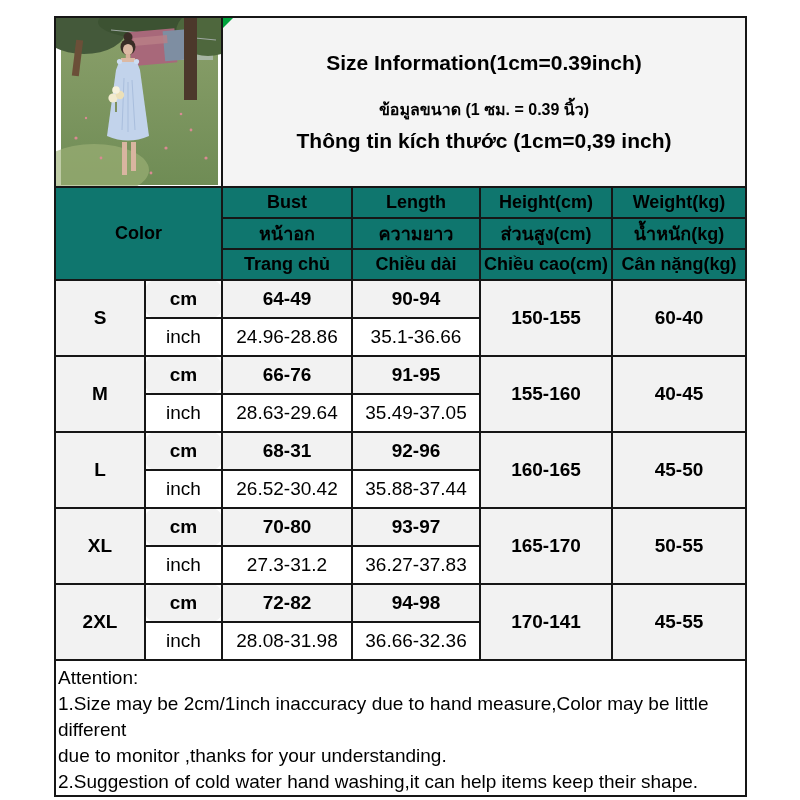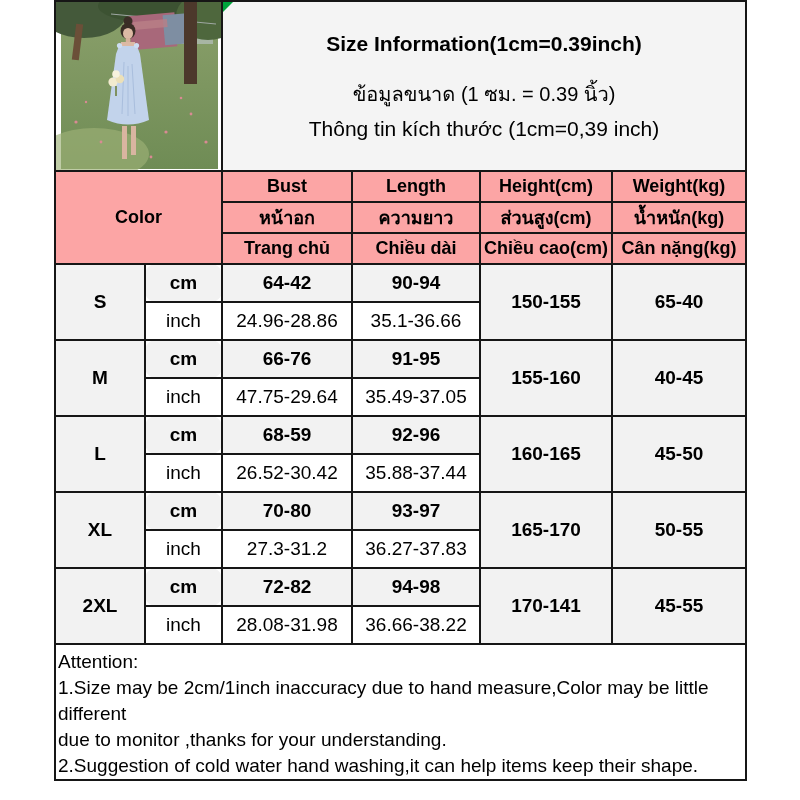--- a/index.html
+++ b/index.html
@@ -2,40 +2,40 @@
 <html><head>
 <meta charset="utf-8">
 <style>
   html,body{margin:0;padding:0;}
   body{
     width:800px;height:800px;background:#ffffff;
     font-family:"Liberation Sans","DejaVu Sans",sans-serif;color:#000;
   }
   .canvas{position:relative;width:800px;height:800px;overflow:hidden;background:#fff;}
   table.grid{
-    position:absolute;left:54px;top:0;width:691px;height:572px;
+    position:absolute;left:54px;top:16px;width:691px;height:572px;
     border-collapse:collapse;table-layout:fixed;
   }
   td{
     border:2px solid #161616;text-align:center;vertical-align:middle;
     padding:0;overflow:hidden;
   }
   
   .photo-cell{background:#ffffff;}
   .photo-cell svg{display:block;width:100%;height:168px;}
   .info-cell{background:#f4f4f4;position:relative;}
   .info-line1{font-size:21px;font-weight:bold;}
-  .info-line2{font-size:20px;font-weight:normal;margin-top:22px;}
-  .info-line3{font-size:21px;font-weight:normal;margin-top:7px;}
+  .info-line2{font-size:16px;font-weight:bold;margin-top:22px;}
+  .info-line3{font-size:21px;font-weight:bold;margin-top:7px;}
   .corner-tri{
     position:absolute;top:0;left:0;width:0;height:0;
     border-top:10px solid #00a33c;border-right:10px solid transparent;
   }
   
-  .hrow td{background:#fca5a5;font-weight:bold;font-size:18px;}
+  .hrow td{background:#0f766e;font-weight:bold;font-size:18px;}
   .size-head{font-size:38px;font-weight:bold;background:#d8d8d8;}
   
   .size-cell{background:#d8d8d8;font-weight:bold;font-size:20px;}
   .cm-row td{background:#f2f2f2;font-weight:bold;font-size:19px;}
   .inch-row td{background:#ffffff;font-weight:normal;font-size:19px;}
   .unit{font-weight:bold;border-radius:11px;}
   td.merge{background:#f2f2f2;font-weight:bold;font-size:19px;text-align:center;}
   
   .attention{
     vertical-align:top;text-align:left;background:#ffffff;
@@ -148,49 +148,49 @@
     <tr class="hrow" style="height:31px">
       <td>Trang chủ</td>
       <td>Chiều dài</td>
       <td>Chiều cao(cm)</td>
       <td>Cân nặng(kg)</td>
     </tr>
 
     <tr class="cm-row" style="height:38px">
       <td rowspan="2" class="size-cell">S</td>
       <td class="unit">cm</td>
-      <td>64-42</td>
+      <td>64-49</td>
       <td>90-94</td>
       <td rowspan="2" class="merge">150-155</td>
-      <td rowspan="2" class="merge">65-40</td>
+      <td rowspan="2" class="merge">60-40</td>
     </tr>
     <tr class="inch-row" style="height:38px">
       <td class="unit">inch</td>
       <td>24.96-28.86</td>
       <td>35.1-36.66</td>
     </tr>
 
     <tr class="cm-row" style="height:38px">
       <td rowspan="2" class="size-cell">M</td>
       <td class="unit">cm</td>
       <td>66-76</td>
       <td>91-95</td>
       <td rowspan="2" class="merge">155-160</td>
       <td rowspan="2" class="merge">40-45</td>
     </tr>
     <tr class="inch-row" style="height:38px">
       <td class="unit">inch</td>
-      <td>47.75-29.64</td>
+      <td>28.63-29.64</td>
       <td>35.49-37.05</td>
     </tr>
 
     <tr class="cm-row" style="height:38px">
       <td rowspan="2" class="size-cell">L</td>
       <td class="unit">cm</td>
-      <td>68-59</td>
+      <td>68-31</td>
       <td>92-96</td>
       <td rowspan="2" class="merge">160-165</td>
       <td rowspan="2" class="merge">45-50</td>
     </tr>
     <tr class="inch-row" style="height:38px">
       <td class="unit">inch</td>
       <td>26.52-30.42</td>
       <td>35.88-37.44</td>
     </tr>
 
@@ -212,21 +212,21 @@
       <td rowspan="2" class="size-cell">2XL</td>
       <td class="unit">cm</td>
       <td>72-82</td>
       <td>94-98</td>
       <td rowspan="2" class="merge">170-141</td>
       <td rowspan="2" class="merge">45-55</td>
     </tr>
     <tr class="inch-row" style="height:38px">
       <td class="unit">inch</td>
       <td>28.08-31.98</td>
-      <td>36.66-38.22</td>
+      <td>36.66-32.36</td>
     </tr>
 
     <tr>
       <td colspan="6" class="attention">
         <div>Attention:</div>
         <div>1.Size may be 2cm/1inch inaccuracy due to hand measure,Color may be little different</div>
         <div>due to monitor ,thanks for your understanding.</div>
         <div>2.Suggestion of cold water hand washing,it can help items keep their shape.</div>
       </td>
     </tr>

